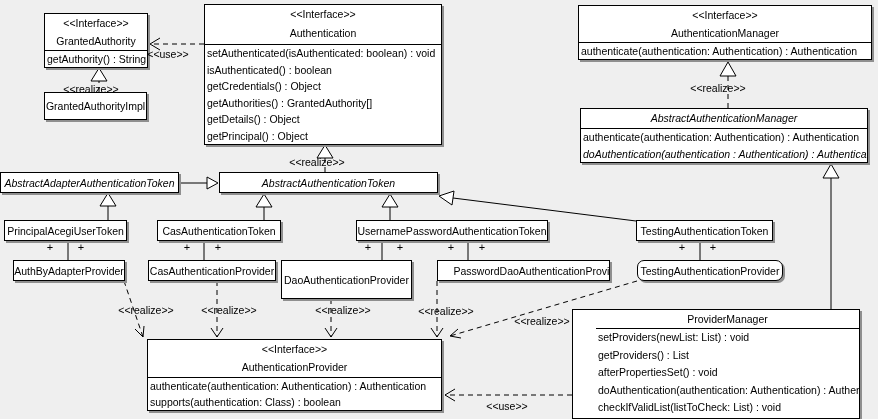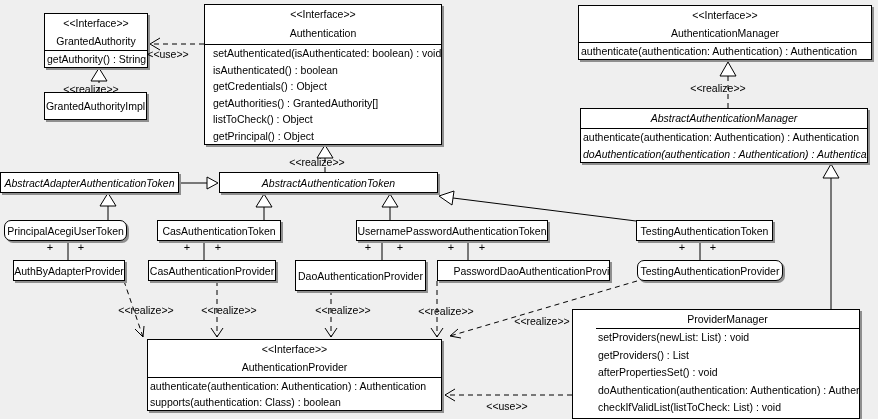--- a/index.html
+++ b/index.html
@@ -123,26 +123,26 @@
 
   <div class="box single" style="left:44px;top:92px;width:103px;height:28px;">
     <span>GrantedAuthorityImpl</span>
   </div>
 
   <div class="box" style="left:204px;top:4px;width:238px;height:141px;">
     <div class="title" style="height:39px;line-height:19px;">
       <div>&lt;&lt;Interface&gt;&gt;</div>
       <div>Authentication</div>
     </div>
-    <div class="methods" style="line-height:16.5px;padding-left:6px;">
+    <div class="methods" style="line-height:16.5px;">
       <div>setAuthenticated(isAuthenticated: boolean) : void</div>
       <div>isAuthenticated() : boolean</div>
       <div>getCredentials() : Object</div>
       <div>getAuthorities() : GrantedAuthority[]</div>
-      <div>listToCheck() : Object</div>
+      <div>getDetails() : Object</div>
       <div>getPrincipal() : Object</div>
     </div>
   </div>
 
   <div class="box" style="left:578px;top:5px;width:294px;height:55px;">
     <div class="title" style="height:36px;line-height:18px;">
       <div>&lt;&lt;Interface&gt;&gt;</div>
       <div>AuthenticationManager</div>
     </div>
     <div class="methods" style="line-height:16px;">
@@ -161,21 +161,21 @@
   </div>
 
   <div class="box single it" style="left:0px;top:172px;width:179px;height:21px;">
     <span>AbstractAdapterAuthenticationToken</span>
   </div>
 
   <div class="box single it" style="left:219px;top:172px;width:219px;height:21px;">
     <span>AbstractAuthenticationToken</span>
   </div>
 
-  <div class="box single" style="left:4px;top:220px;width:123px;height:21px;border-radius:7px;">
+  <div class="box single" style="left:4px;top:220px;width:123px;height:21px;">
     <span>PrincipalAcegiUserToken</span>
   </div>
 
   <div class="box single" style="left:157px;top:220px;width:124px;height:21px;">
     <span>CasAuthenticationToken</span>
   </div>
 
   <div class="box single" style="left:356px;top:220px;width:192px;height:21px;">
     <span>UsernamePasswordAuthenticationToken</span>
   </div>
@@ -185,21 +185,21 @@
   </div>
 
   <div class="box single" style="left:636px;top:220px;width:137px;height:21px;">
     <span>TestingAuthenticationToken</span>
   </div>
 
   <div class="box single" style="left:148px;top:260px;width:128px;height:21px;">
     <span>CasAuthenticationProvider</span>
   </div>
 
-  <div class="box single" style="left:295px;top:260px;width:131px;height:31px;">
+  <div class="box single" style="left:281px;top:260px;width:131px;height:39px;">
     <span>DaoAuthenticationProvider</span>
   </div>
 
   <div class="box single" style="left:437px;top:260px;width:173px;height:21px;padding-left:31px;">
     <span>PasswordDaoAuthenticationProvider</span>
   </div>
 
   <div class="box single" style="left:637px;top:260px;width:146px;height:21px;border-radius:7px;">
     <span>TestingAuthenticationProvider</span>
   </div>

